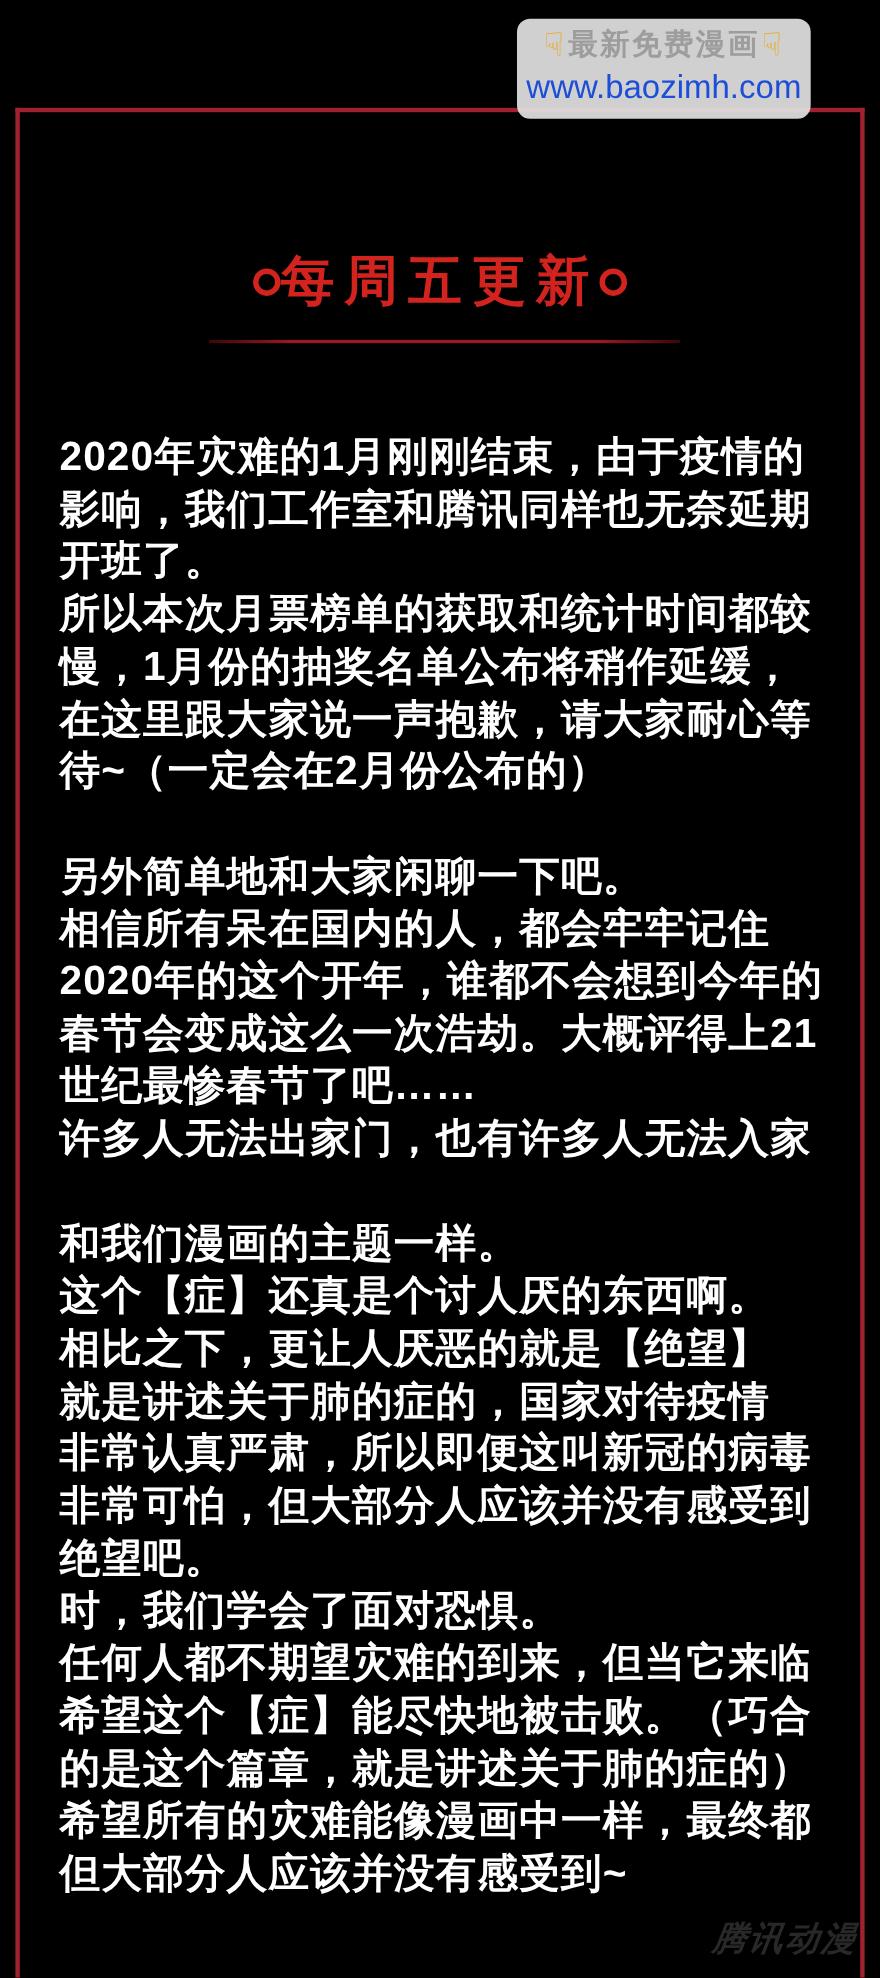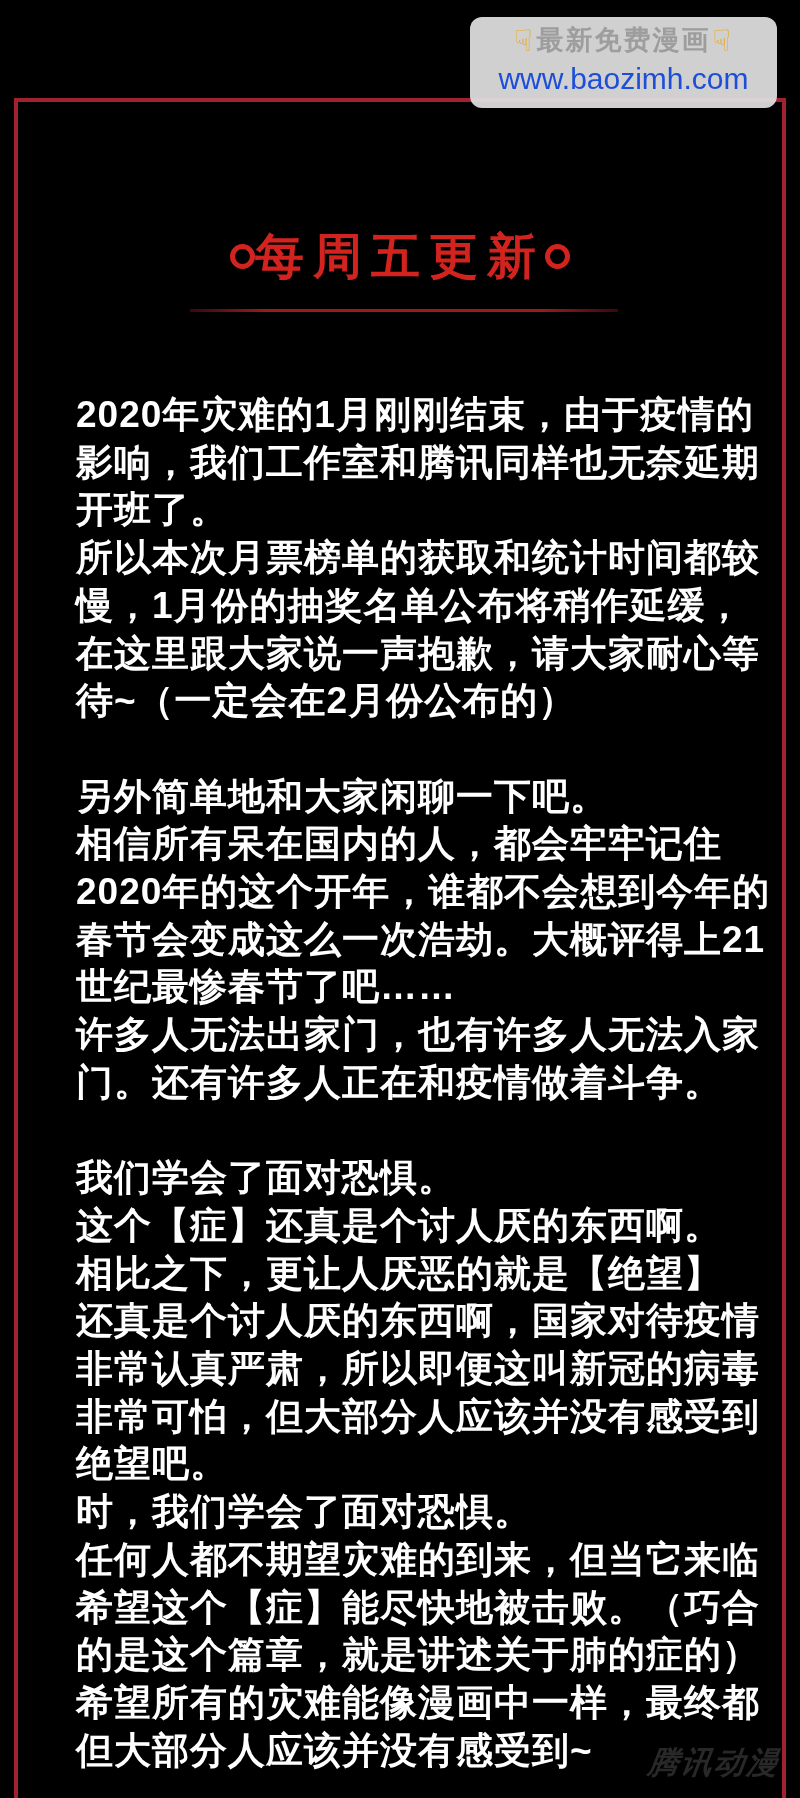--- a/index.html
+++ b/index.html
@@ -10,21 +10,21 @@
   }
   
   .frame {
     position:absolute; left:14px; top:98px; width:772px; height:1710px;
     box-sizing:border-box;
     border:4px solid #a0222f; border-bottom:none;
     z-index:1;
   }
   
   .wm-top {
-    position:absolute; left:470px; top:17px; width:307px; height:91px;
+    position:absolute; left:470px; top:17px; width:267px; height:91px;
     background:rgba(226,226,226,0.92);
     border-radius:12px; text-align:center; z-index:3;
     overflow:hidden;
   }
   .wm-line1 {
     margin-top:7px; font-size:27px; font-weight:bold;
     color:#9d9d9d; letter-spacing:2px; line-height:32px;
     white-space:nowrap;
   }
   .hand-icon {
@@ -52,21 +52,21 @@
     border:5px solid #d3231e; border-radius:50%;
     box-sizing:content-box;
   }
   .title-underline {
     position:absolute; left:190px; top:309px; width:428px; height:3px;
     background:linear-gradient(90deg, #3a080b 0%, #9c1b22 18%, #9c1b22 82%, #3a080b 100%);
     z-index:2;
   }
   
   .body-text {
-    position:absolute; left:76px; top:391px; width:712px;
+    position:absolute; left:54px; top:391px; width:712px;
     font-size:37px; font-weight:bold; color:#ffffff;
     letter-spacing:1px; z-index:2;
   }
   .body-line {
     min-height:47.7px; line-height:47.7px; white-space:nowrap;
   }
   
   .wm-bottom {
     position:absolute; left:648px; top:1742px;
     font-size:31px; font-weight:bold; font-style:italic;
@@ -102,26 +102,25 @@
       <div class="body-line">慢，1月份的抽奖名单公布将稍作延缓，</div>
       <div class="body-line">在这里跟大家说一声抱歉，请大家耐心等</div>
       <div class="body-line">待~（一定会在2月份公布的）</div>
       <div class="body-line"></div>
       <div class="body-line">另外简单地和大家闲聊一下吧。</div>
       <div class="body-line">相信所有呆在国内的人，都会牢牢记住</div>
       <div class="body-line">2020年的这个开年，谁都不会想到今年的</div>
       <div class="body-line">春节会变成这么一次浩劫。大概评得上21</div>
       <div class="body-line">世纪最惨春节了吧……</div>
       <div class="body-line">许多人无法出家门，也有许多人无法入家</div>
-      <div class="body-line">门。还有许多人正在和疫情做着斗争。</div>
       <div class="body-line"></div>
-      <div class="body-line">我们学会了面对恐惧。</div>
+      <div class="body-line">和我们漫画的主题一样。</div>
       <div class="body-line">这个【症】还真是个讨人厌的东西啊。</div>
       <div class="body-line">相比之下，更让人厌恶的就是【绝望】</div>
-      <div class="body-line">还真是个讨人厌的东西啊，国家对待疫情</div>
+      <div class="body-line">就是讲述关于肺的症的，国家对待疫情</div>
       <div class="body-line">非常认真严肃，所以即便这叫新冠的病毒</div>
       <div class="body-line">非常可怕，但大部分人应该并没有感受到</div>
       <div class="body-line">绝望吧。</div>
       <div class="body-line">时，我们学会了面对恐惧。</div>
       <div class="body-line">任何人都不期望灾难的到来，但当它来临</div>
       <div class="body-line">希望这个【症】能尽快地被击败。（巧合</div>
       <div class="body-line">的是这个篇章，就是讲述关于肺的症的）</div>
       <div class="body-line">希望所有的灾难能像漫画中一样，最终都</div>
       <div class="body-line">但大部分人应该并没有感受到~</div>
     </div>

